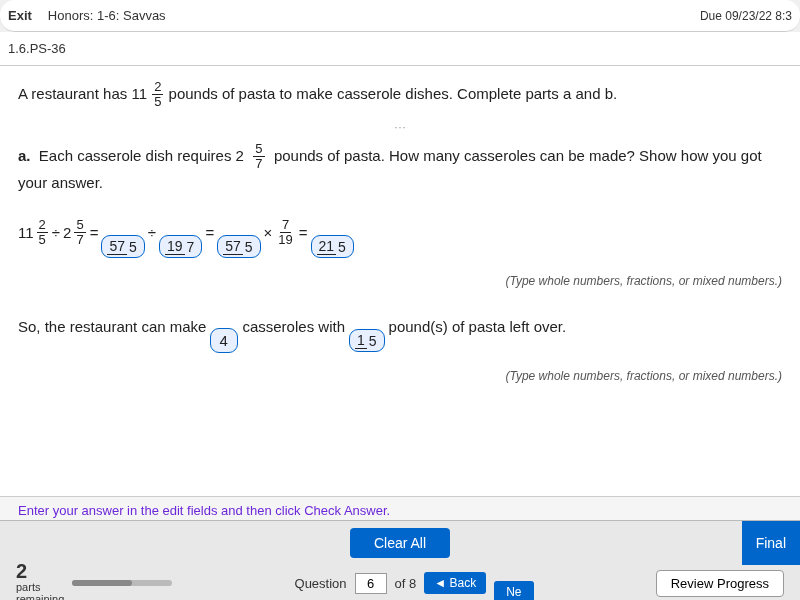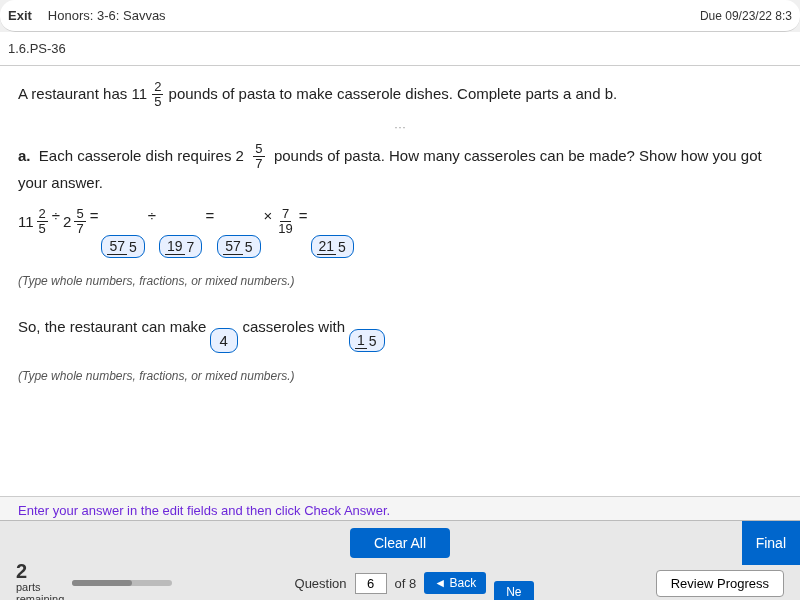--- a/index.html
+++ b/index.html
@@ -119,21 +119,21 @@
     .part-a {
       font-size: 15px;
       color: #222;
       line-height: 1.6;
       margin-bottom: 12px;
     }
 
     
     .equation-row {
       display: flex;
-      align-items: flex-start;
+      align-items: center;
       flex-wrap: wrap;
       gap: 3px;
       font-size: 15px;
       margin: 8px 0;
       color: #222;
     }
 
     .input-box {
       display: inline-flex;
       align-items: center;
@@ -148,20 +148,21 @@
     }
     .input-box .num { border-bottom: 1px solid #222; padding: 0 2px; text-align: center; }
     .input-box .den { padding: 0 2px; text-align: center; }
     .input-box.single { padding: 3px 8px; font-size: 15px; }
 
     .hint-text {
       font-size: 12px;
       color: #555;
       margin: 16px 0 12px 0;
       font-style: italic;
+      text-align: right;
     }
 
     .so-text {
       font-size: 15px;
       color: #222;
       display: flex;
       align-items: center;
       flex-wrap: wrap;
       gap: 4px;
       margin: 8px 0;
@@ -292,21 +293,21 @@
       cursor: pointer;
       margin-top: 18px;
     }
   </style>
 </head>
 <body>
 
 <div class="top-bar">
   <div class="top-bar-left">
     <span class="exit-btn">Exit</span>
-    <span class="honors-label">Honors: 3-6: Savvas</span>
+    <span class="honors-label">Honors: 1-6: Savvas</span>
   </div>
   <div class="top-bar-right">Due 09/23/22 8:3</div>
 </div>
 
 <div class="second-bar">
   <span class="question-id">1.6.PS-36</span>
 </div>
 
 <div class="main-content">
 
@@ -384,20 +385,21 @@
   <div class="hint-text">(Type whole numbers, fractions, or mixed numbers.)</div>
 
   <div class="so-text">
     <span>So, the restaurant can make</span>
     <span class="input-box single">4</span>
     <span>casseroles with</span>
     <span class="input-box">
       <span class="num">1</span>
       <span class="den">5</span>
     </span>
+    <span>pound(s) of pasta left over.</span>
   </div>
 
   <div class="hint-text">(Type whole numbers, fractions, or mixed numbers.)</div>
 
 </div>
 
 <div class="instruction-bar">
   <span>Enter your answer in the edit fields and then click Check Answer.</span>
 </div>
 

